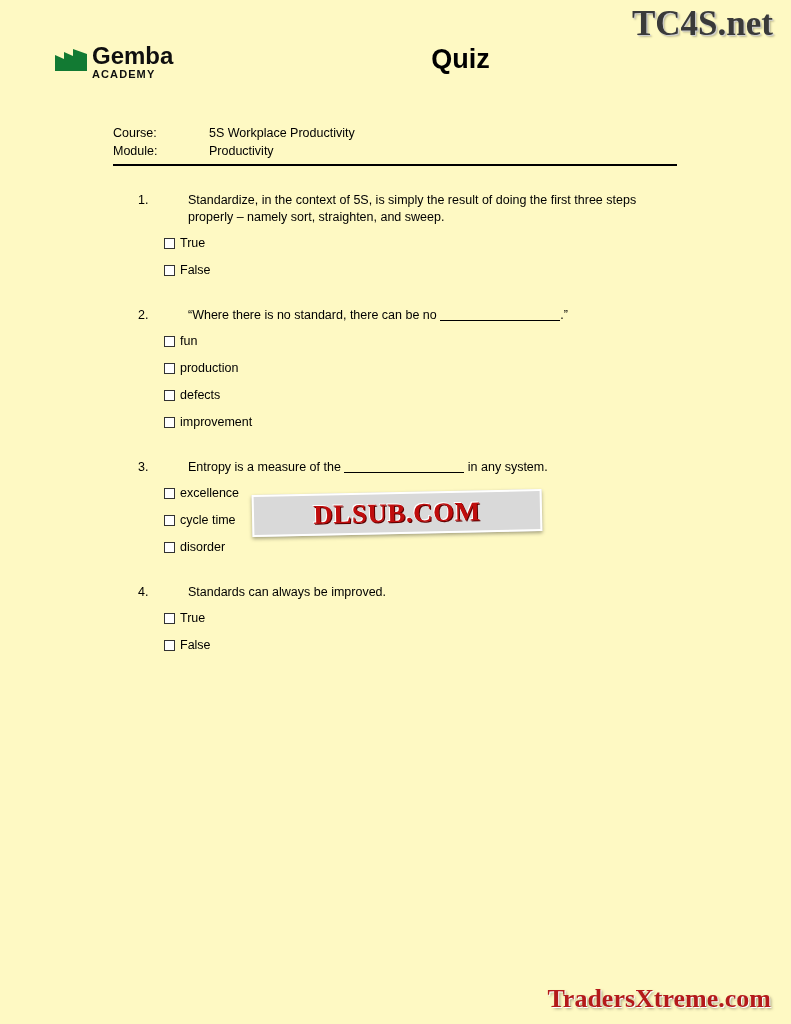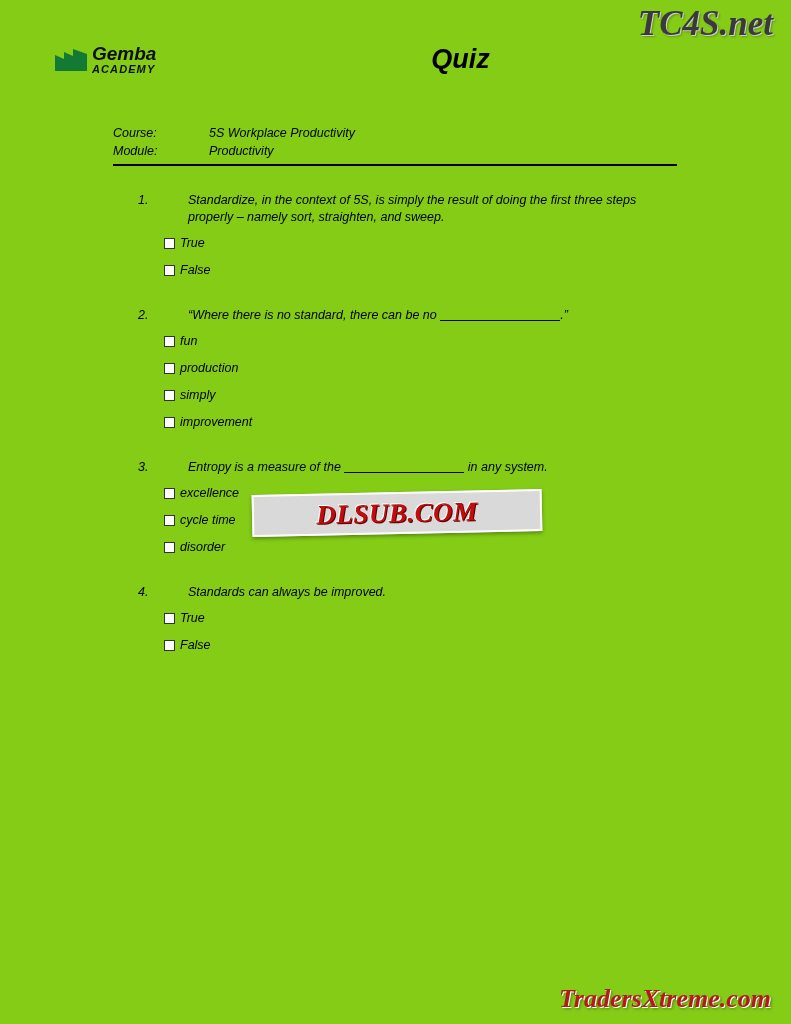--- a/index.html
+++ b/index.html
@@ -12,22 +12,21 @@
     height: 1024px;
     position: relative;
     font-family: "Liberation Sans", sans-serif;
     color: #000000;
     overflow: hidden;
   }
 
   .page {
     position: absolute;
     inset: 0;
-    background: #84cc16;
-    font-style: italic;
+    background: #fef9c3;
   }
 
   
   .tc4s-watermark {
     position: absolute;
     top: 4px;
     right: 18px;
     font-family: "Liberation Serif", serif;
     font-weight: bold;
     font-size: 35px;
@@ -61,21 +60,21 @@
   }
   .logo-text {
     position: absolute;
     left: 38px;
     top: 0px;
     line-height: 1;
   }
   .logo-gemba {
     font-family: "Liberation Sans", sans-serif;
     font-weight: bold;
-    font-size: 19px;
+    font-size: 24px;
     color: #0f0f0f;
     letter-spacing: 0px;
   }
   .logo-academy {
     font-family: "Liberation Sans", sans-serif;
     font-weight: bold;
     font-size: 11px;
     color: #0f0f0f;
     letter-spacing: 1.1px;
     margin-top: 1px;
@@ -278,21 +277,21 @@
         <div class="option">
           <span class="checkbox"></span>
           <span class="opt-label">fun</span>
         </div>
         <div class="option">
           <span class="checkbox"></span>
           <span class="opt-label">production</span>
         </div>
         <div class="option">
           <span class="checkbox"></span>
-          <span class="opt-label">simply</span>
+          <span class="opt-label">defects</span>
         </div>
         <div class="option">
           <span class="checkbox"></span>
           <span class="opt-label">improvement</span>
         </div>
       </div>
     </div>
 
     <div class="question">
       <div class="q-head">

